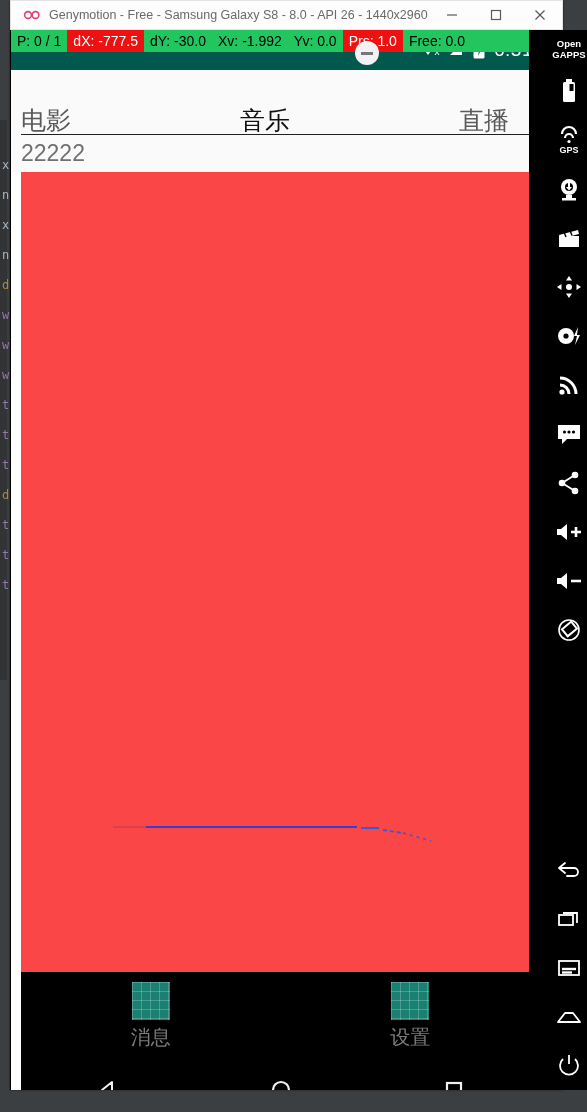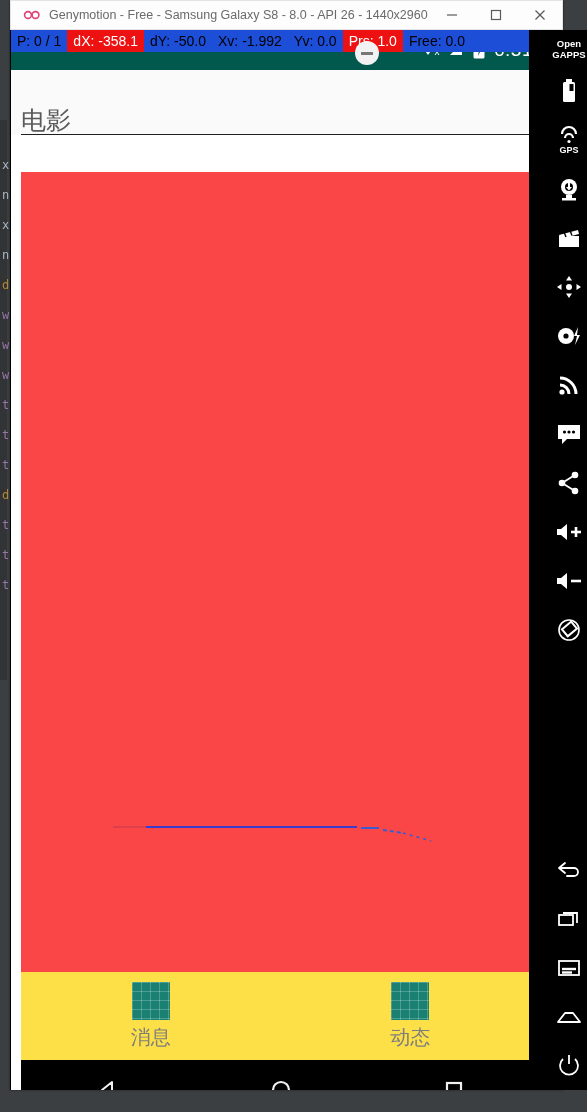--- a/index.html
+++ b/index.html
@@ -50,21 +50,21 @@
   #statusbar{position:absolute;left:0;top:0;width:528px;height:40px;background:#00594c;}
   #statusbar .sb-icons{
     position:absolute;right:6px;top:0;height:40px;display:flex;align-items:center;gap:5px;
   }
   #statusbar .sb-time{color:#fff;font-size:19px;letter-spacing:.5px;margin-left:3px;}
   .ic-wifioff,.ic-signal,.ic-batt{display:block;}
 
   
   #ptr-overlay{
     position:absolute;left:0;top:0;width:528px;height:22px;
-    background:#1d4ed8;display:flex;align-items:center;
+    background:#22c55e;display:flex;align-items:center;
     font-size:14px;color:#000;white-space:nowrap;
   }
   #ptr-overlay .fld{padding:0 6px;height:22px;line-height:22px;}
   #ptr-overlay .hl{background:#ee1111;color:#fff;}
   #ptr-overlay .circ{
     position:absolute;left:344px;top:11px;width:24px;height:24px;border-radius:50%;
     background:#f2f2f2;display:flex;align-items:center;justify-content:center;
   }
   #ptr-overlay .circ i{display:block;width:12px;height:3px;background:#777;}
 
@@ -94,21 +94,21 @@
     position:absolute;left:0;top:105px;width:528px;height:37px;background:#fafafa;
     display:flex;align-items:center;
   }
   #labelrow .lbl{font-size:23px;color:#707070;padding-left:10px;}
 
   
   #content{position:absolute;left:10px;top:142px;width:519px;height:800px;background:#fa4646;}
 
   
   #bottomnav{
-    position:absolute;left:10px;top:942px;width:519px;height:88px;background:#fde047;
+    position:absolute;left:10px;top:942px;width:519px;height:88px;background:#000000;
     display:flex;align-items:center;border-bottom:1px solid #d8d8d8;
   }
   #bottomnav .nav-item{flex:1;display:flex;flex-direction:column;align-items:center;gap:4px;}
   #bottomnav .nav-ico{
     width:38px;height:38px;background:#1a8172;
     background-image:
       linear-gradient(to right,rgba(255,255,255,.22) 1px,transparent 1px),
       linear-gradient(to bottom,rgba(255,255,255,.22) 1px,transparent 1px);
     background-size:9px 9px;
   }
@@ -228,57 +228,67 @@
             <rect x="1.5" y="1.5" width="11" height="17" rx="1.5" fill="#ffffff"></rect>
             <path d="M8 4 L4.5 10.5 L7 10.5 L6 16 L9.5 9 L7 9 Z" fill="#00594c"></path>
           </svg>
         </span>
         <span class="sb-time">6:31</span>
       </div>
     </div>
 
     <div id="ptr-overlay">
       <span class="fld">P: 0 / 1</span>
-      <span class="fld hl">dX: -358.1</span>
-      <span class="fld">dY: -50.0</span>
+      <span class="fld hl">dX: -777.5</span>
+      <span class="fld">dY: -30.0</span>
       <span class="fld">Xv: -1.992</span>
       <span class="fld">Yv: 0.0</span>
       <span class="fld hl">Prs: 1.0</span>
       <span class="fld">Free: 0.0</span>
       <span class="circ">
           <i></i>
         </span>
     </div>
 
     <div id="tabbar">
       <div class="tab first">
         <span>电影</span>
       </div>
+      <div class="tab active">
+        <span>音乐</span>
+        <span class="ind"></span>
+      </div>
+      <div class="tab last">
+        <span>直播</span>
+      </div>
     </div>
     <div id="tabline"></div>
 
+    <div id="labelrow">
+      <span class="lbl">22222</span>
+    </div>
 
     <div id="content"></div>
 
     <svg id="ptr-trail">
       <line x1="102" y1="797" x2="135" y2="797" stroke="#c03b52" stroke-width="1"></line>
       <line x1="135" y1="797" x2="346" y2="797" stroke="#3b3bd0" stroke-width="2.2"></line>
       <line x1="350" y1="798" x2="368" y2="798" stroke="#3b5bd0" stroke-width="2"></line>
       <line x1="372" y1="800" x2="392" y2="803" stroke="#3b5bd0" stroke-width="2" stroke-dasharray="4 3"></line>
       <line x1="392" y1="803" x2="420" y2="811" stroke="#3b5bd0" stroke-width="1.6" stroke-dasharray="3 4"></line>
     </svg>
 
     <div id="bottomnav">
       <div class="nav-item">
         <span class="nav-ico"></span>
         <span class="nav-lbl">消息</span>
       </div>
       <div class="nav-item">
         <span class="nav-ico"></span>
-        <span class="nav-lbl">动态</span>
+        <span class="nav-lbl">设置</span>
       </div>
     </div>
 
     <div id="navbar">
       <div class="nb">
         <svg width="28" height="28" viewBox="0 0 28 28">
             <path d="M18 6 L8 14 L18 22 Z" fill="none" stroke="#f0f0f0" stroke-width="2" stroke-linejoin="round"></path>
           </svg>
       </div>
       <div class="nb">

